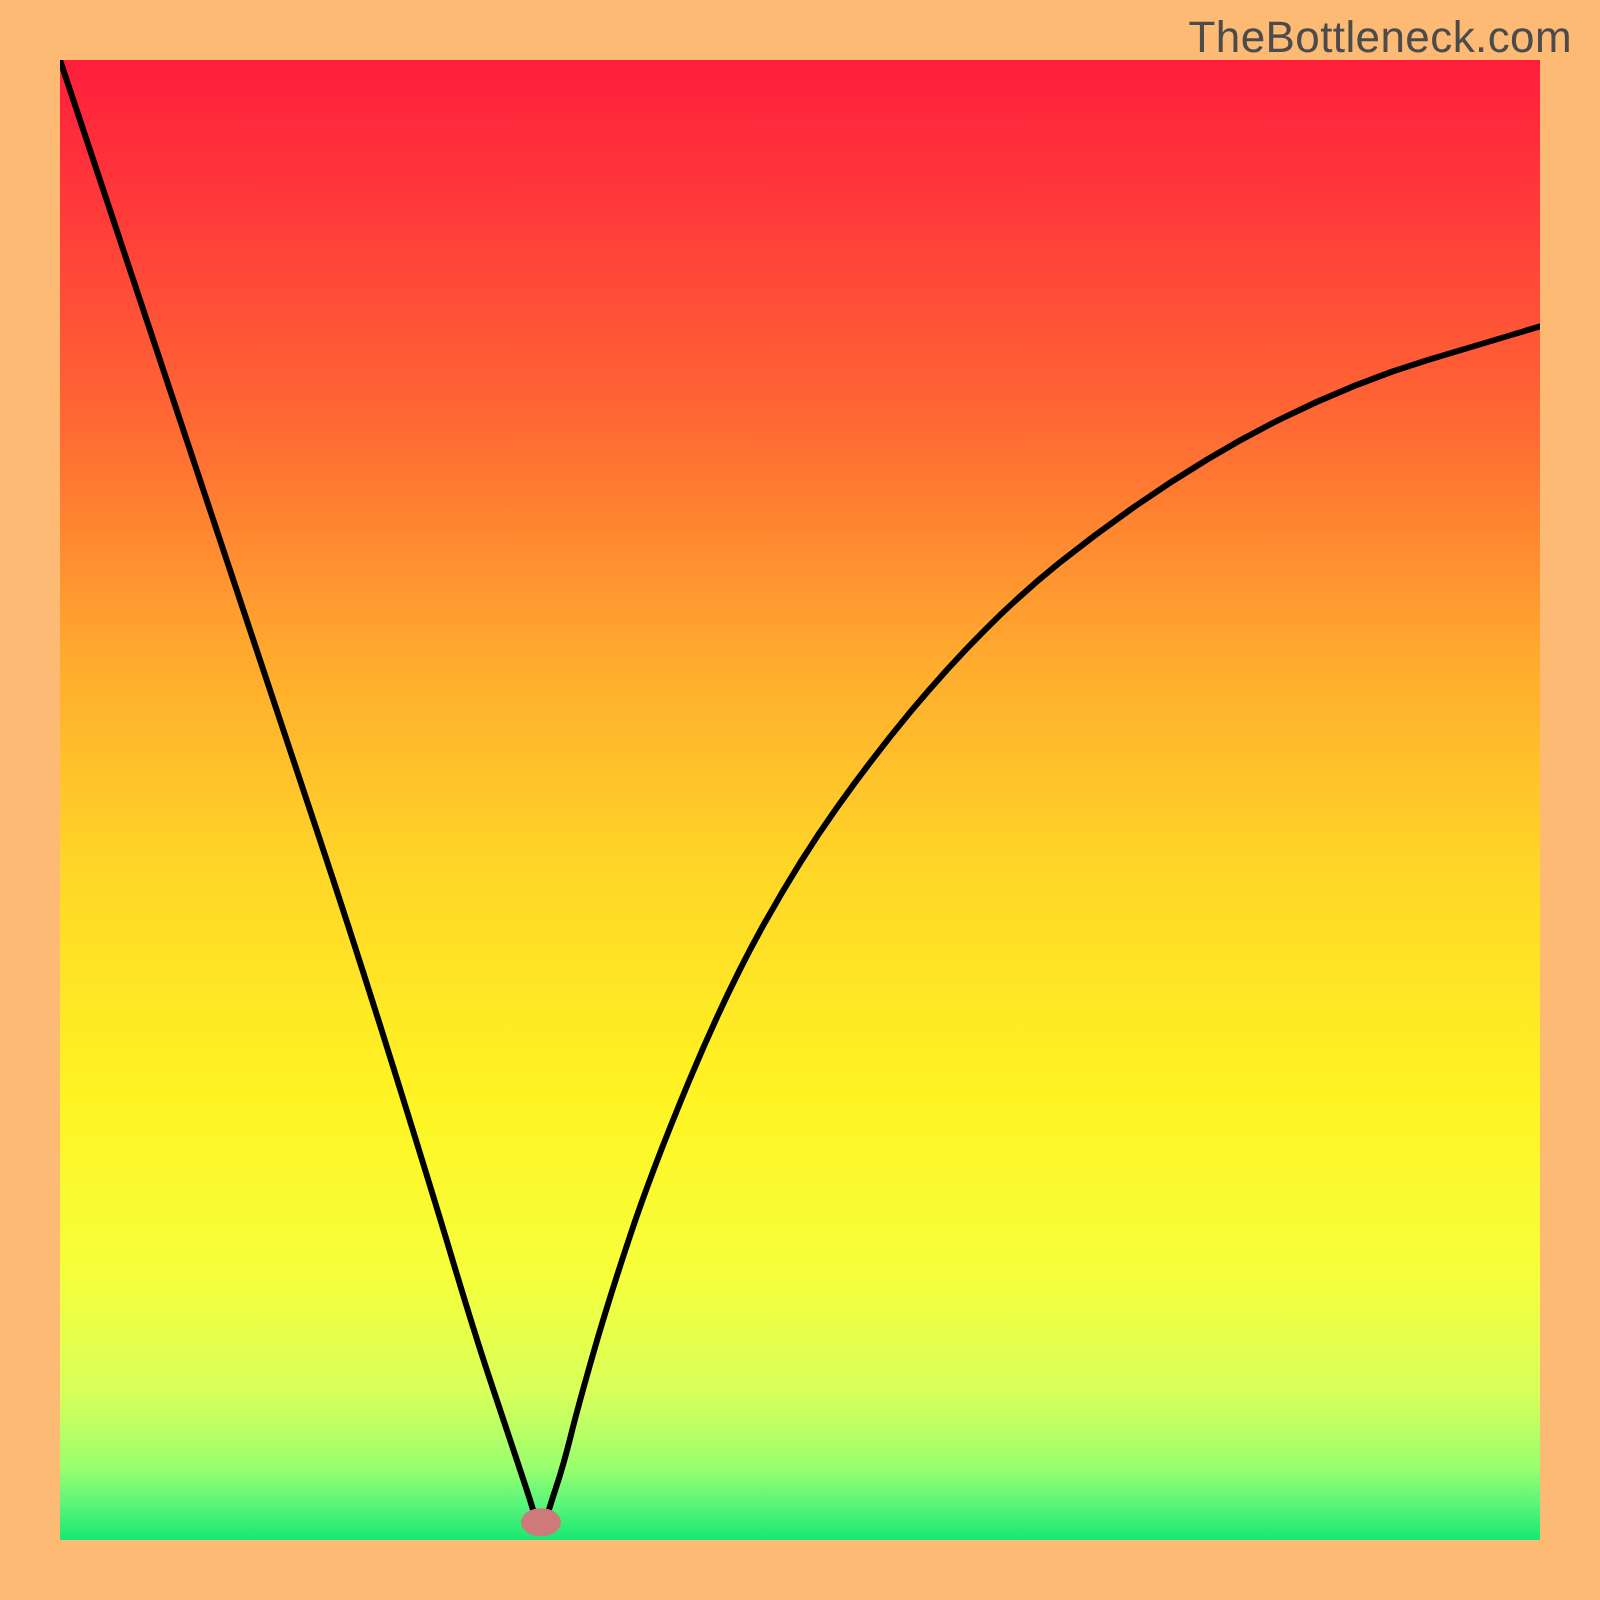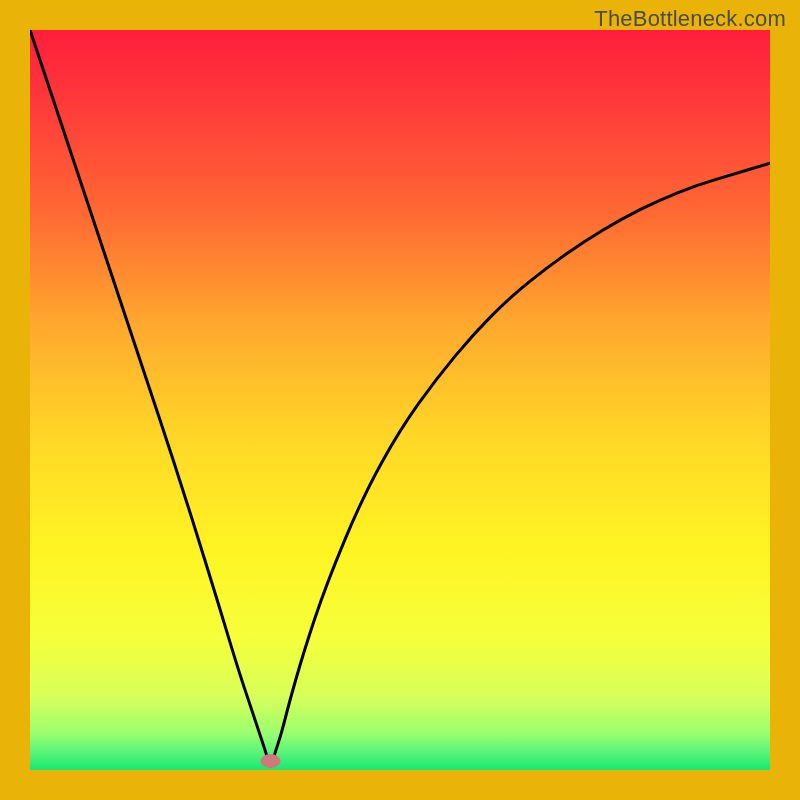--- a/index.html
+++ b/index.html
@@ -1,21 +1,21 @@
 <!DOCTYPE html>
 <html><head>
 <meta charset="utf-8">
 <style>
   * { margin: 0; padding: 0; box-sizing: border-box; }
   html, body { width: 800px; height: 800px; overflow: hidden; background: #000; }
   .frame {
     position: relative;
     width: 800px;
     height: 800px;
-    background: #eab308;
+    background: #fdba74;
   }
   .plot-area {
     position: absolute;
     left: 30px;
     top: 30px;
     width: 740px;
     height: 740px;
   }
   .watermark {
     position: absolute;

